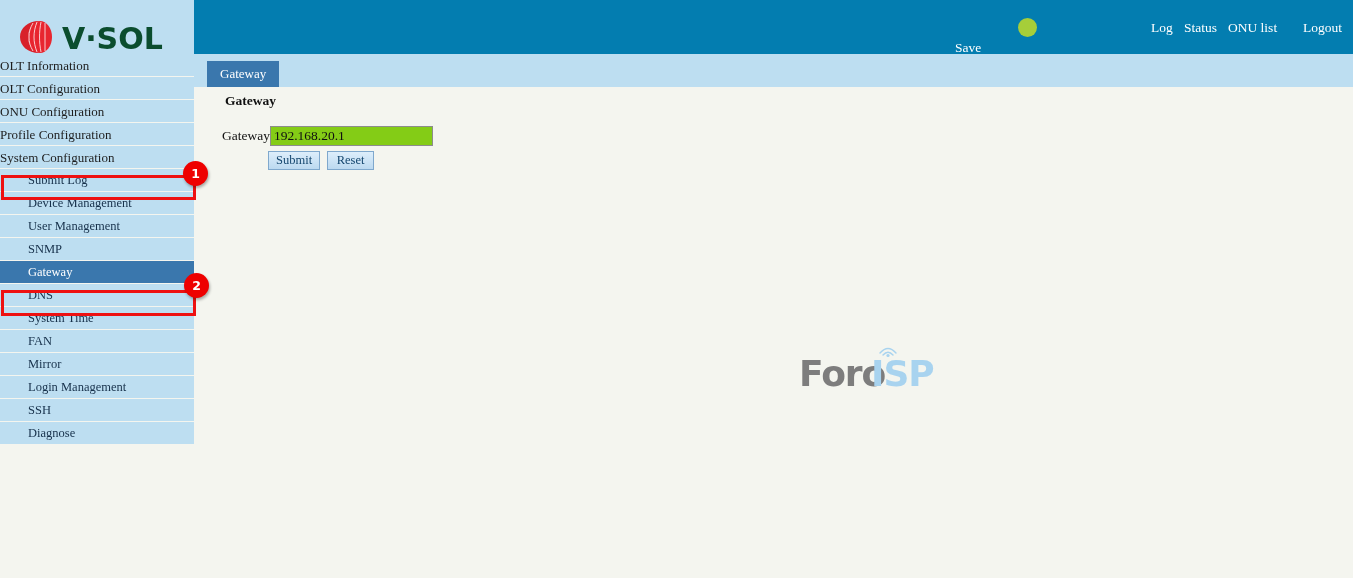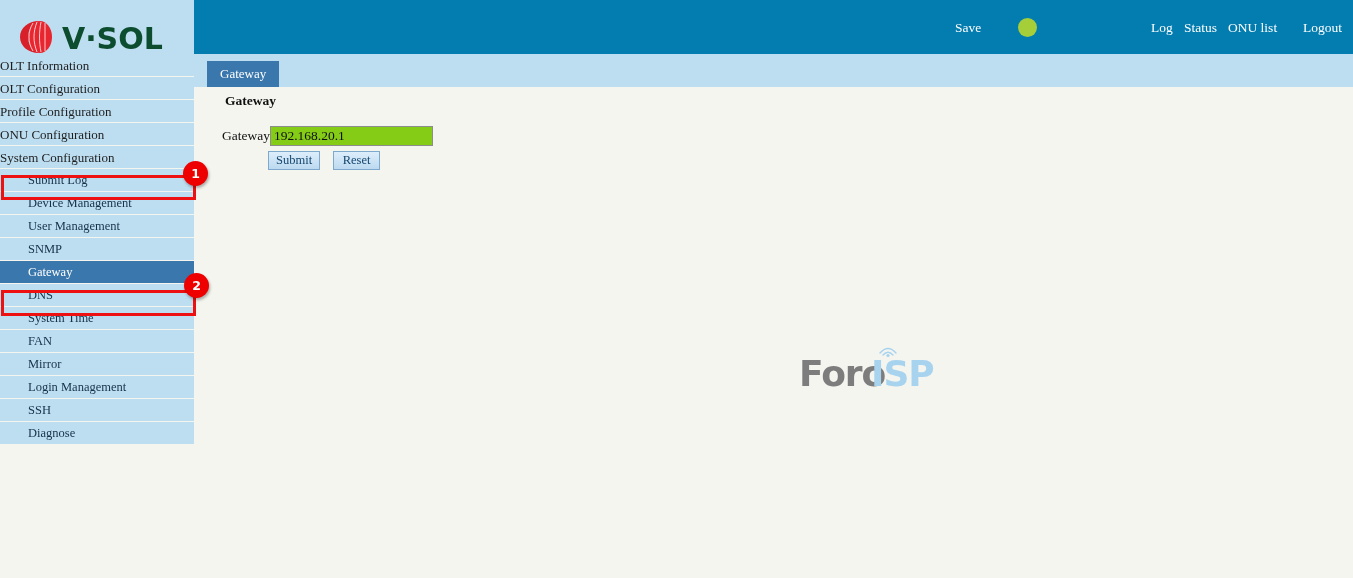--- a/index.html
+++ b/index.html
@@ -154,21 +154,21 @@
     background: #84cc16;
     font-family: "Liberation Serif", serif;
     font-size: 13.5px;
     color: #101010;
     padding: 0 3px;
     outline: none;
   }
   .btn-row {
     position: absolute;
     left: 74px; top: 64px;
-    display: flex; gap: 13px;
+    display: flex; gap: 7px;
   }
   .btn {
     height: 19px;
     min-width: 47px;
     padding: 0 7px;
     background: linear-gradient(#ddeefb, #bcd9f0);
     border: 1px solid #7fa8cd;
     color: #14466e;
     font-family: "Liberation Serif", serif;
     font-size: 12.5px;
@@ -222,38 +222,38 @@
             <path d="M16 3 C13 8 12 12 12 17 C12 22 13 26 16 31"></path>
             <path d="M20 2 C18 7 17 12 17 17 C17 22 18 27 20 32"></path>
             <path d="M24 2 C23 7 22.5 12 22.5 17 C22.5 22 23 27 24 32"></path>
             <path d="M28 3 C28 8 28 12 28 17 C28 22 28 26 28 31"></path>
           </g>
         </svg>
       </div>
       <div class="logo-text">V·SOL</div>
     </div>
 
-    <div class="hdr-link" style="left:955px;">Save</div>
+    <div class="hdr-link" style="left:955px;margin-top:20px;">Save</div>
     <div class="status-dot"></div>
 
     <div class="hdr-link" style="left:1151px;">Log</div>
     <div class="hdr-link" style="left:1184px;">Status</div>
     <div class="hdr-link" style="left:1228px;">ONU list</div>
     <div class="hdr-link" style="left:1303px;">Logout</div>
   </div>
 
   <div class="tabstrip">
     <div class="tab">Gateway</div>
   </div>
 
   <div class="sidebar" id="sidebar">
       <div class="nav-item">OLT Information</div>
       <div class="nav-item">OLT Configuration</div>
+      <div class="nav-item">ONU Configuration</div>
       <div class="nav-item">Profile Configuration</div>
-      <div class="nav-item">ONU Configuration</div>
       <div class="nav-item">System Configuration</div>
       <div class="nav-item sub">Submit Log</div>
       <div class="nav-item sub">Device Management</div>
       <div class="nav-item sub">User Management</div>
       <div class="nav-item sub">SNMP</div>
       <div class="nav-item sub selected">Gateway</div>
       <div class="nav-item sub">DNS</div>
       <div class="nav-item sub">System Time</div>
       <div class="nav-item sub">FAN</div>
       <div class="nav-item sub">Mirror</div>

